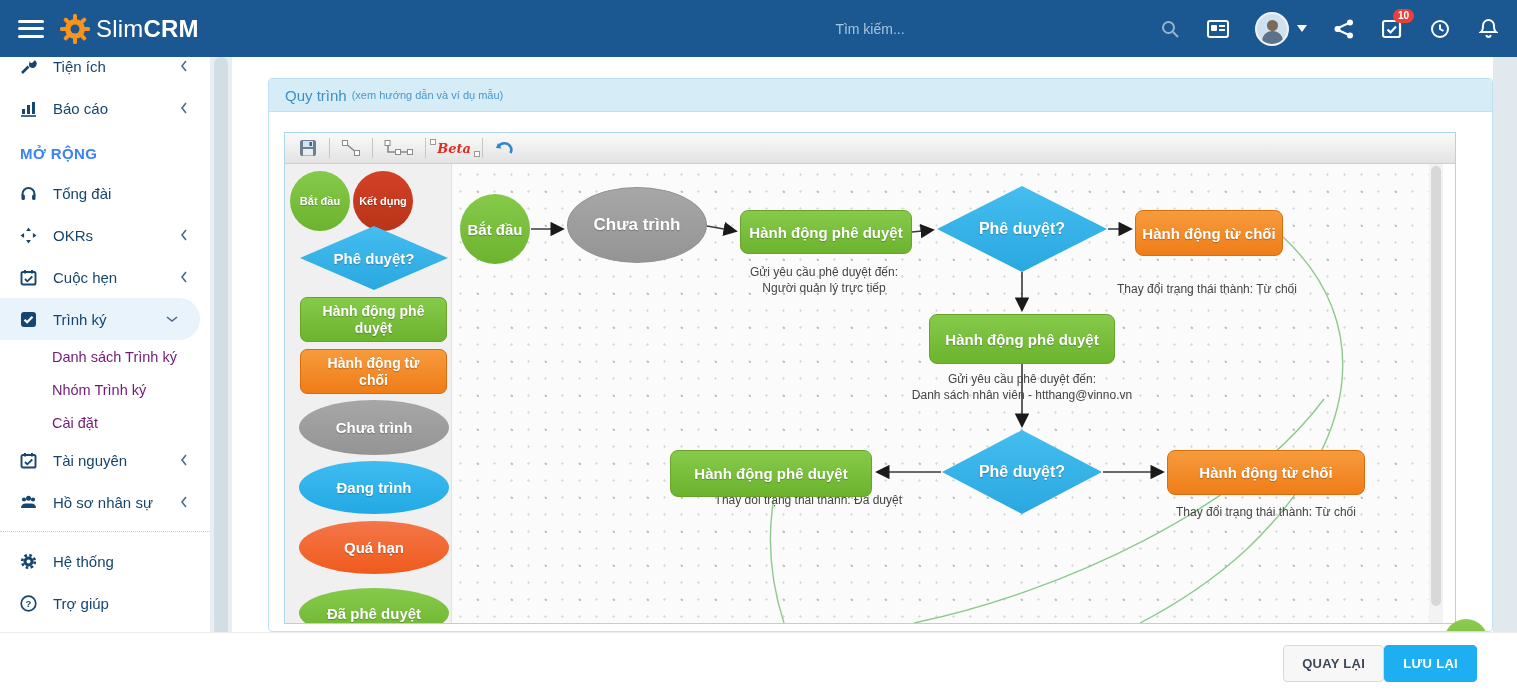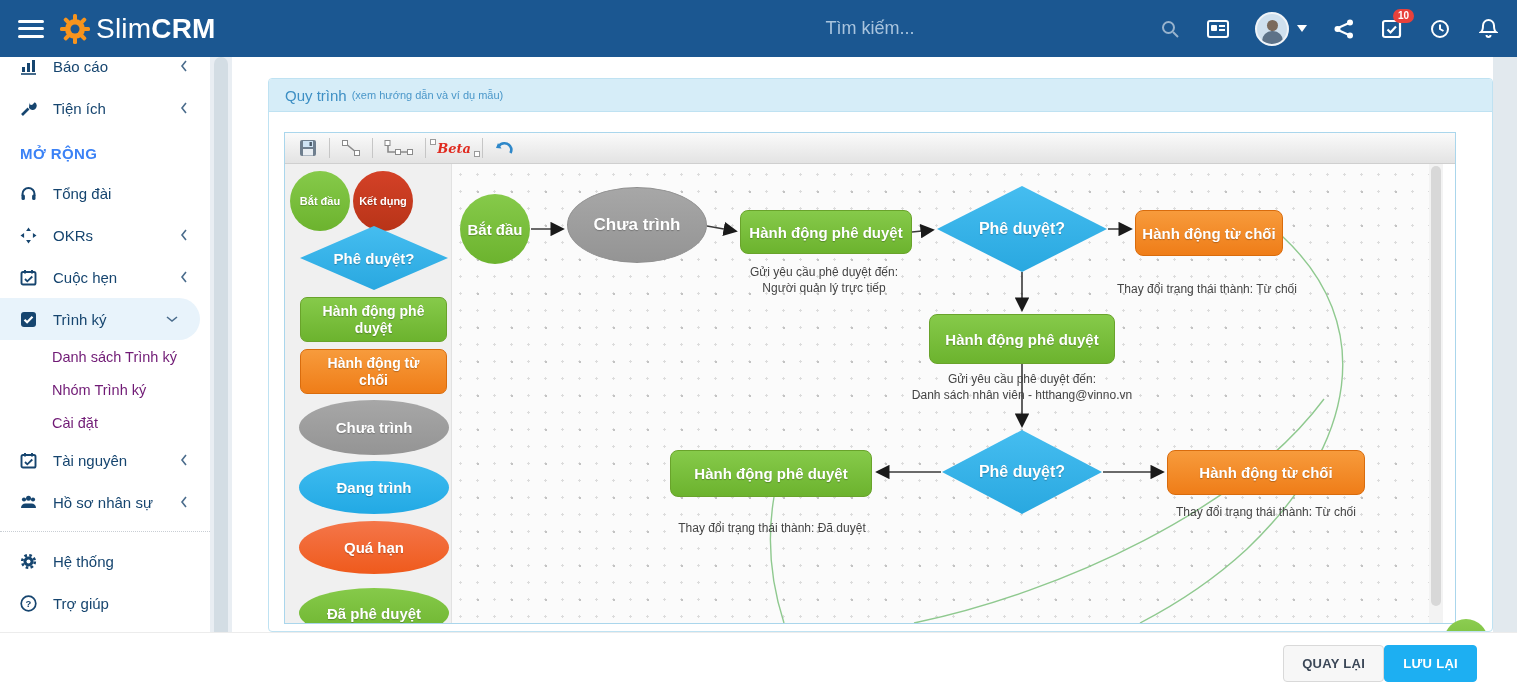--- a/index.html
+++ b/index.html
@@ -6,25 +6,25 @@
   html,body { width:1517px; height:694px; overflow:hidden;
     font-family:"Liberation Sans", sans-serif; background:#fff; }
 
   
   .navbar { position:absolute; left:0; top:0; width:1517px; height:57px;
     background:#1b5791; display:flex; align-items:center; z-index:50; }
   .hamburger { width:26px; height:18px; margin-left:18px; display:flex;
     flex-direction:column; justify-content:space-between; cursor:pointer; }
   .hamburger span { display:block; height:3px; background:#fff; border-radius:2px; }
   .logo { display:flex; align-items:center; margin-left:14px; }
-  .logo-text { color:#fff; font-size:28px; margin-left:4px; letter-spacing:.2px; }
+  .logo-text { color:#fff; font-size:24px; margin-left:4px; letter-spacing:.2px; }
   .logo-text b { font-weight:bold; }
   .nav-search { position:absolute; left:760px; top:0; width:220px; height:57px;
     display:flex; align-items:center; justify-content:center; }
-  .nav-search-ph { color:#a9c4de; font-size:18px; }
+  .nav-search-ph { color:#a9c4de; font-size:14px; }
   .nav-right { position:absolute; right:18px; top:0; height:57px; display:flex;
     align-items:center; gap:26px; }
   .nav-icon { width:22px; height:22px; display:flex; align-items:center;
     justify-content:center; cursor:pointer; position:relative;text-decoration:underline; }
   .avatar-wrap { display:flex; align-items:center; gap:8px; cursor:pointer; }
   .avatar { width:34px; height:34px; border-radius:50%; background:#cfe0ee;
     border:2px solid #f0f4f8; overflow:hidden; position:relative; }
   .avatar .head { position:absolute; left:10px; top:6px; width:11px; height:11px;
     border-radius:50%; background:#7b6a5c; }
   .avatar .body { position:absolute; left:5px; top:17px; width:21px; height:14px;
@@ -226,37 +226,37 @@
         <path d="M7.5 17a2 2 0 0 0 4 0" fill="none" stroke="#fff" stroke-width="2"></path>
       </svg>
     </div>
   </div>
 </header>
 
 <aside class="sidebar">
   <nav class="menu">
     <div class="menu-item">
       <svg class="mi-icon" viewBox="0 0 17 17">
+        <path d="M2 15l6.5-6.5" stroke="currentColor" stroke-width="2.6" fill="none"></path>
+        <path d="M9 8a4.2 4.2 0 1 0 5.8-5.8L12 5 9.8 4.6 9.4 2.4z" fill="currentColor"></path>
+      </svg>
+      <span class="mi-label">Tiện ích</span>
+      <svg class="chev" width="8" height="12" viewBox="0 0 8 12">
+        <path d="M6 1L2 6l4 5" fill="none" stroke="currentColor" stroke-width="1.6"></path>
+        </svg>
+    </div>
+
+    <div class="menu-item">
+      <svg class="mi-icon" viewBox="0 0 17 17">
         <rect x="2" y="9" width="3" height="5" fill="currentColor"></rect>
         <rect x="7" y="5" width="3" height="9" fill="currentColor"></rect>
         <rect x="12" y="2" width="3" height="12" fill="currentColor"></rect>
         <path d="M1 16h15" stroke="currentColor" stroke-width="1.6"></path>
       </svg>
       <span class="mi-label">Báo cáo</span>
-      <svg class="chev" width="8" height="12" viewBox="0 0 8 12">
-        <path d="M6 1L2 6l4 5" fill="none" stroke="currentColor" stroke-width="1.6"></path>
-        </svg>
-    </div>
-
-    <div class="menu-item">
-      <svg class="mi-icon" viewBox="0 0 17 17">
-        <path d="M2 15l6.5-6.5" stroke="currentColor" stroke-width="2.6" fill="none"></path>
-        <path d="M9 8a4.2 4.2 0 1 0 5.8-5.8L12 5 9.8 4.6 9.4 2.4z" fill="currentColor"></path>
-      </svg>
-      <span class="mi-label">Tiện ích</span>
       <svg class="chev" width="8" height="12" viewBox="0 0 8 12">
         <path d="M6 1L2 6l4 5" fill="none" stroke="currentColor" stroke-width="1.6"></path>
         </svg>
     </div>
 
     <div class="section-label">MỞ RỘNG</div>
 
     <div class="menu-item">
       <svg class="mi-icon" viewBox="0 0 17 17">
         <path d="M2.5 11V9a6 6 0 0 1 12 0v2" fill="none" stroke="currentColor" stroke-width="2"></path>
@@ -460,21 +460,21 @@
             <div class="node node-rect o c-orange" style="left:683px; top:46px; width:148px; height:46px;">Hành động từ chối</div>
             <div class="node-caption" style="left:755px; top:117px; width:240px;">Thay đổi trạng thái thành: Từ chối</div>
 
             <div class="node node-rect g c-green" style="left:477px; top:150px; width:186px; height:50px;">Hành động phê duyệt</div>
             <div class="node-caption" style="left:570px; top:207px; width:330px;">Gửi yêu cầu phê duyệt đến:
 Danh sách nhân viên - htthang@vinno.vn</div>
 
             <div class="node node-diamond c-blue" style="left:490px; top:266px; width:160px; height:84px;">Phê duyệt?</div>
 
             <div class="node node-rect g c-green" style="left:218px; top:286px; width:202px; height:47px;">Hành động phê duyệt</div>
-            <div class="node-caption" style="left:320px; top:356px; width:260px;">Thay đổi trạng thái thành: Đã duyệt</div>
+            <div class="node-caption" style="left:320px; top:328px; width:260px;text-align:right;">Thay đổi trạng thái thành: Đã duyệt</div>
 
             <div class="node node-rect o c-orange" style="left:715px; top:286px; width:198px; height:45px;">Hành động từ chối</div>
             <div class="node-caption" style="left:814px; top:340px; width:240px;">Thay đổi trạng thái thành: Từ chối</div>
           </div>
 
           <div class="vscroll">
             <div class="thumb"></div>
           </div>
           <div class="editor-gap"></div>
         </div>

